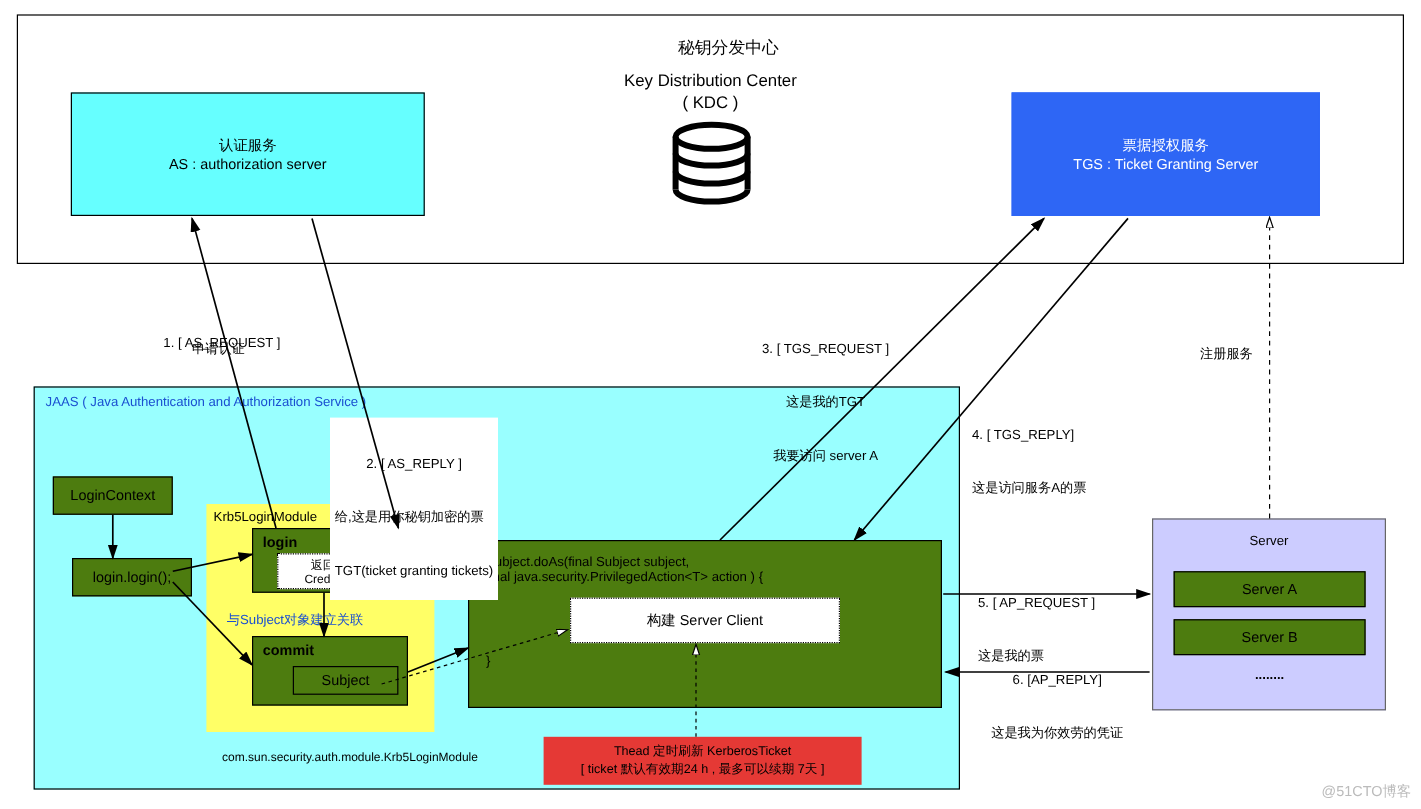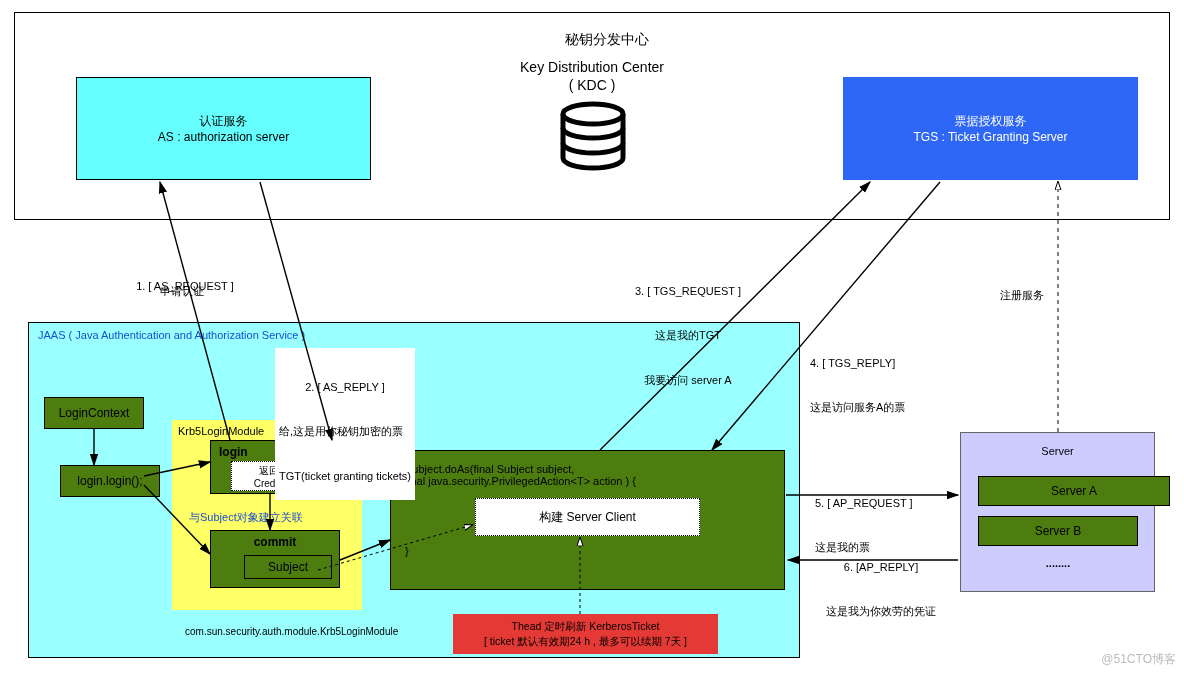--- a/index.html
+++ b/index.html
@@ -85,26 +85,26 @@
 </style>
 </head>
 <body>
 
 <div class="box kdc-border" style="left:14px; top:12px; width:1156px; height:208px;"></div>
 
 <div class="label" style="left:0; top:30px; width:1184px; text-align:center; font-size:14px;margin-left:15px;">秘钥分发中心</div>
 <div class="label" style="left:0; top:58px; width:1184px; text-align:center; font-size:14px;">Key Distribution Center</div>
 <div class="label" style="left:0; top:76px; width:1184px; text-align:center; font-size:14px;">( KDC )</div>
 
-<div class="box as-box centered" style="left:76px; top:77px; width:295px; height:103px;align-items:center;">
+<div class="box as-box centered" style="left:59px; top:77px; width:295px; height:103px;align-items:center;">
   <div>认证服务</div>
   <div>AS : authorization server</div>
 </div>
 
-<div class="box tgs-box centered" style="left:843px; top:77px; width:295px; height:103px;">
+<div class="box tgs-box centered" style="left:843px; top:77px; width:257px; height:103px;">
   <div>票据授权服务</div>
   <div>TGS : Ticket Granting Server</div>
 </div>
 
 <svg style="position:absolute; left:553px; top:100px; width:80px; height:80px;" viewBox="0 0 80 80">
   <ellipse cx="40" cy="14" rx="30" ry="10" fill="none" stroke="#000" stroke-width="5"></ellipse>
   <path d="M10 14 V58" fill="none" stroke="#000" stroke-width="5"></path>
   <path d="M70 14 V58" fill="none" stroke="#000" stroke-width="5"></path>
   <path d="M10 28 A30 10 0 0 0 70 28" fill="none" stroke="#000" stroke-width="5"></path>
   <path d="M10 43 A30 10 0 0 0 70 43" fill="none" stroke="#000" stroke-width="5"></path>
@@ -130,21 +130,21 @@
 </div>
 
 <div class="box dotted-box centered" style="left:231px; top:461px; width:96px; height:30px; font-size:10px;">
   <div>返回凭证</div>
   <div>Credentials</div>
 </div>
 
 <div class="label" style="left:189px; top:510px; color:#1a4fd1;">与Subject对象建立关联</div>
 
 <div class="box white-box" style="left:210px; top:530px; width:130px; height:58px; padding:4px 8px;">
-  <div style="font-weight:bold;text-align:center;">commit</div>
+  <div style="font-weight:bold;">commit</div>
 </div>
 
 <div class="box white-box centered" style="left:244px; top:555px; width:88px; height:24px;">
   <span>Subject</span>
 </div>
 
 <div class="label" style="left:185px; top:625px; font-size:10px;">com.sun.security.auth.module.Krb5LoginModule</div>
 
 <div class="box white-box" style="left:390px; top:450px; width:395px; height:140px; padding:12px 14px; font-size:11px;">
   <div>Subject.doAs(final Subject subject,</div>
@@ -158,21 +158,21 @@
 </div>
 
 <div class="box red-box centered" style="left:453px; top:614px; width:265px; height:40px; font-size:10.5px; line-height:1.4;">
   <div>Thead 定时刷新 KerberosTicket</div>
   <div>[ ticket 默认有效期24 h , 最多可以续期 7天 ]</div>
 </div>
 
 <div class="box server-container" style="left:960px; top:432px; width:195px; height:160px;"></div>
 <div class="label" style="left:960px; top:444px; width:195px; text-align:center;">Server</div>
 
-<div class="box white-box centered" style="left:978px; top:476px; width:192px; height:30px;">
+<div class="box white-box centered" style="left:978px; top:476px; width:160px; height:30px;">
   <span>Server A</span>
 </div>
 <div class="box white-box centered" style="left:978px; top:516px; width:160px; height:30px;">
   <span>Server B</span>
 </div>
 <div class="label" style="left:978px; top:556px; width:160px; text-align:center; font-weight:bold;">........</div>
 
 <div class="label" style="left:130px; top:264px; text-align:center;">
   <span>1. [ AS_REQUEST ]</span>
 </div>

